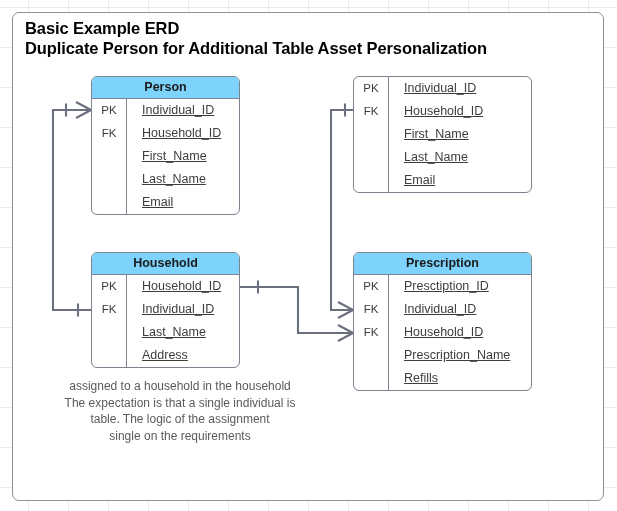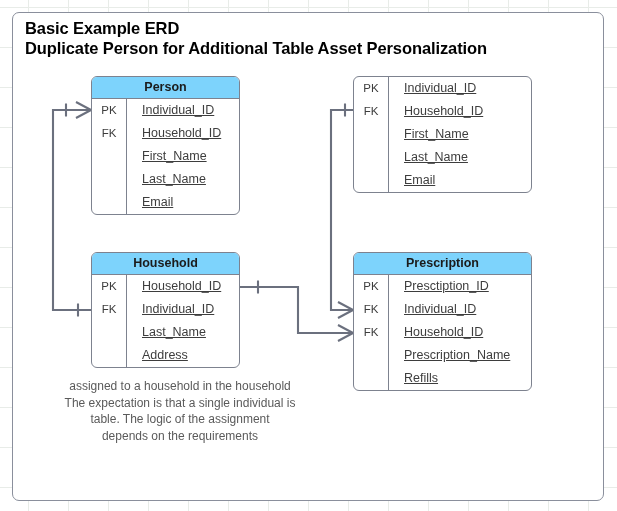--- a/index.html
+++ b/index.html
@@ -219,14 +219,14 @@
           <div class="name-cell">Refills</div>
         </div>
       </div>
     </div>
   </div>
 
 <div id="caption">
   <div>assigned to a household in the household</div>
   <div>The expectation is that a single individual is</div>
   <div>table.  The logic of the assignment</div>
-  <div>depends on the requirements</div>
+  <div>single on the requirements</div>
 </div>
 
 </body></html>

